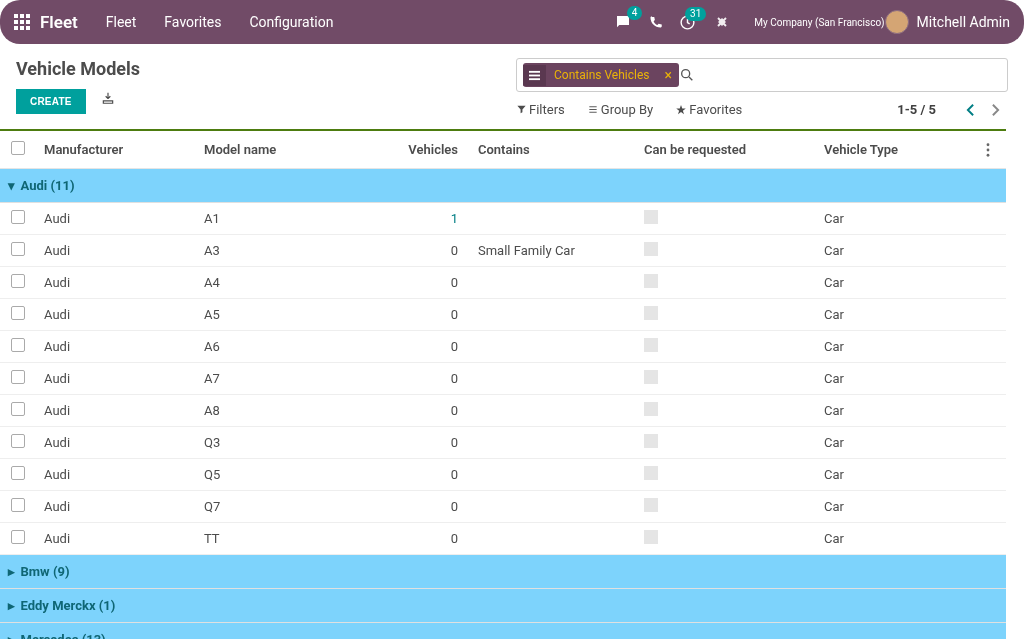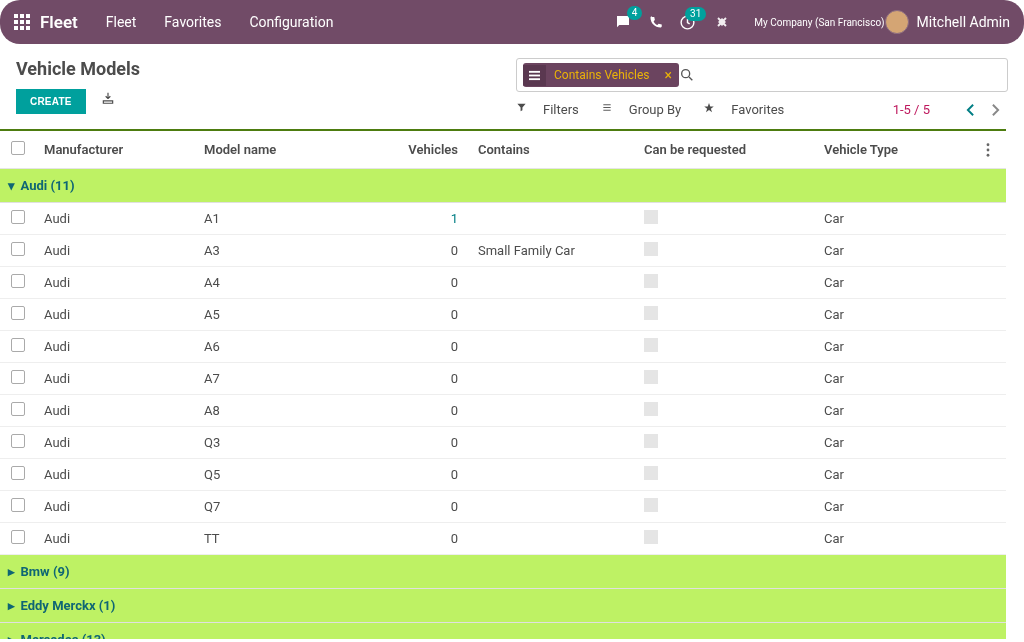--- a/index.html
+++ b/index.html
@@ -25,34 +25,34 @@
   .btn-import { color:#4c4c4c; margin-left:12px; display:inline-flex; align-items:center; cursor:pointer; }
   .control-right { flex:1; }
   .search-box { border:1px solid #ccc; height:34px; display:flex; align-items:center; padding:0 6px; border-radius:3px; }
   .chip { background:#6b445f; color:#eab308; display:flex; align-items:center; border-radius:3px; overflow:hidden; font-size:12px; }
   .chip .chip-bars { background:#5a3850; padding:5px 6px; display:flex; align-items:center; }
   .chip .chip-text { padding:4px 8px; }
   .chip .chip-close { padding:4px 7px; cursor:pointer; font-size:14px; }
   .search-input { border:none; outline:none; flex:1; margin-left:8px; font-size:13px; color:#999; }
   .search-mag { color:#666; }
   .search-toolbar { display:flex; align-items:center; padding:10px 0 12px 0; color:#4c4c4c; }
-  .tool-item { display:inline-flex; align-items:flex-start; gap:16px; margin-right:22px; cursor:pointer; }
+  .tool-item { display:inline-flex; align-items:center; gap:2px; margin-right:22px; cursor:pointer; }
   .tool-spacer { flex:1; }
-  .pager { color:#be185d; margin-right:28px; }
+  .pager { color:#404040; margin-right:22px;font-weight:bold; }
   .pager-arrow { color:#888; cursor:pointer; padding:0 8px; }
   .pager-arrow.prev { color:#00a09d; }
 
   
   .table-wrap { width:1006px; height:510px; overflow-y:scroll; border-top:2px solid #4d7c0f; margin:0; }
   table { width:100%; border-collapse:collapse; }
   th { text-align:left; font-weight:600; font-size:13px; color:#4c4c4c; padding:10px 8px; background:#fff; border-bottom:1px solid #e5e5e5;}
   th.num, td.num { text-align:right; }
   td { padding:7px 8px; border-bottom:1px solid #eee; color:#4c4c4c; }
   td .veh-link { color:#017e84; }
-  .group-row td { background:#bef264; color:#0f6674; font-weight:700; padding:9px 8px; border-bottom:1px solid #e0e0e0; }
+  .group-row td { background:#7dd3fc; color:#0f6674; font-weight:700; padding:9px 8px; border-bottom:1px solid #e0e0e0; }
   .group-row .count { color:#0f6674; }
   .chk { width:14px; height:14px; border:1px solid #aaa; border-radius:2px; display:inline-block; }
   .sq { width:14px; height:14px; background:#e5e5e5; display:inline-block; }
   .col-chk { width:36px; text-align:center; }
   .col-kebab { width:28px; text-align:center; }
   .caret-down, .caret-right { display:inline-block; margin-right:6px; }
   .caret-down::before { content:"▾"; color:#0f6674;}
   .caret-right::before { content:"▸"; color:#0f6674;}
 
   

